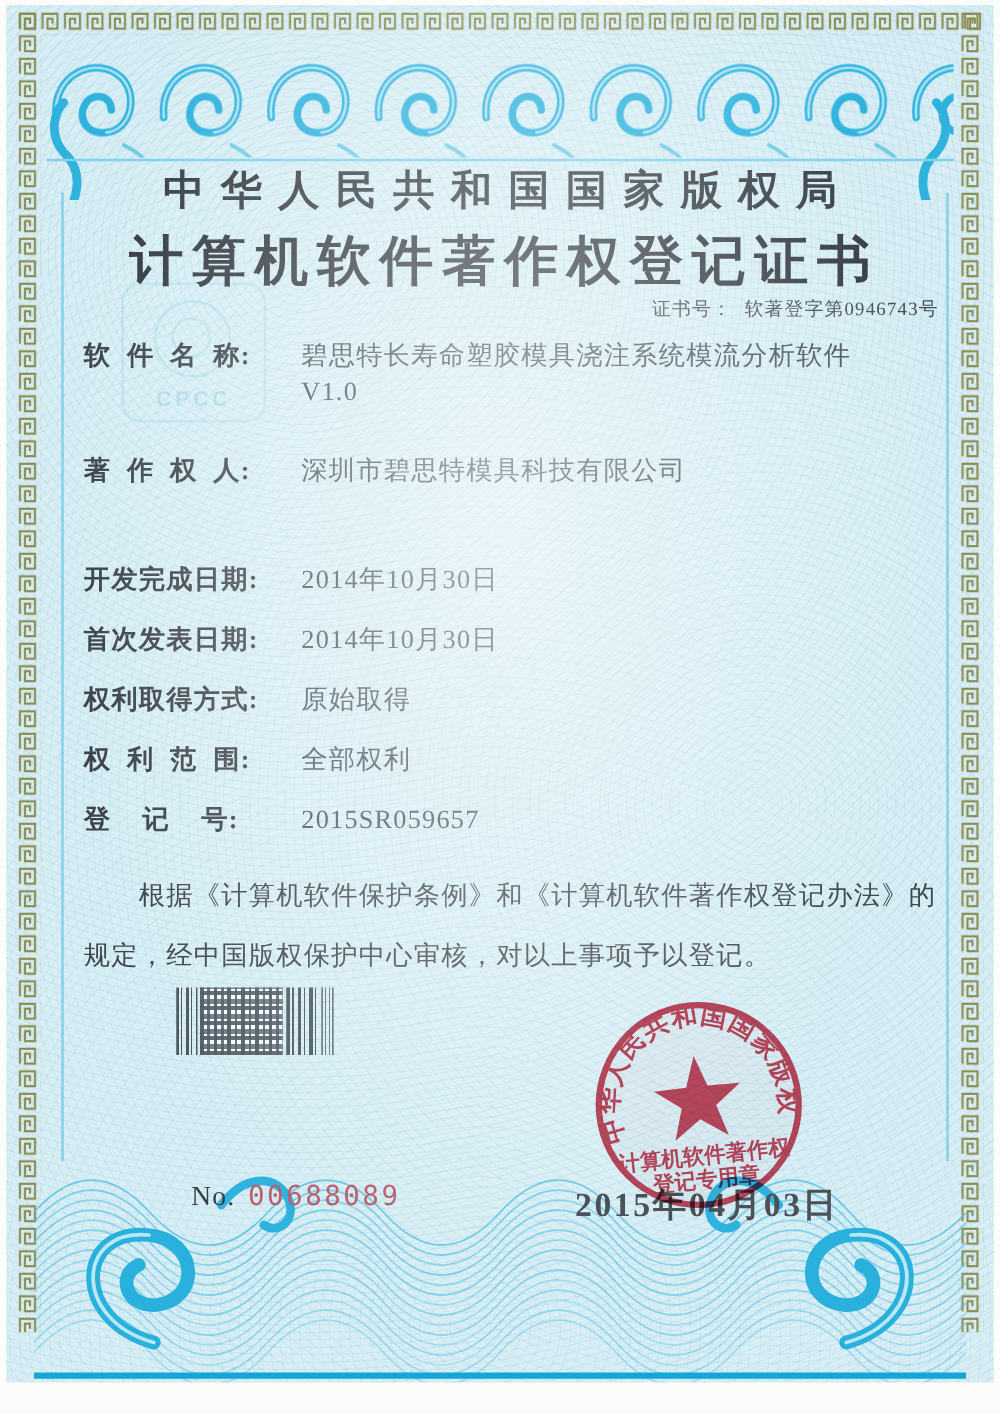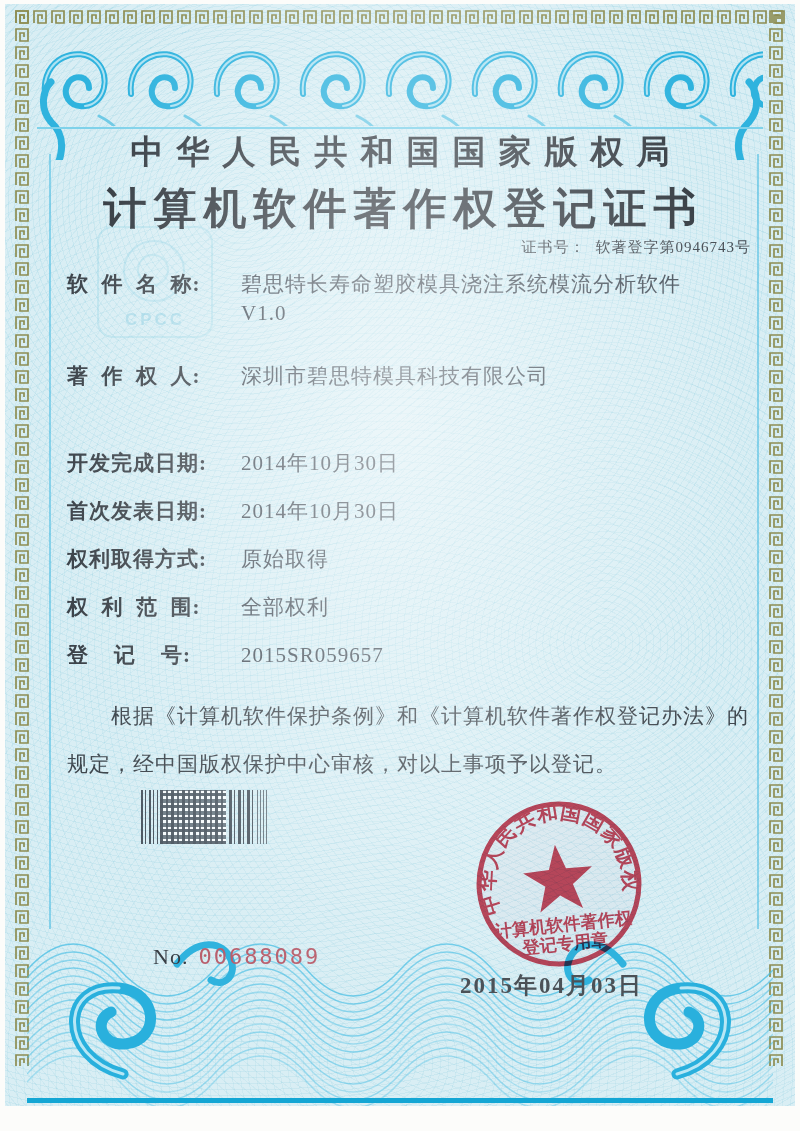--- a/index.html
+++ b/index.html
@@ -80,21 +80,21 @@
     background:
       repeating-linear-gradient(90deg,rgba(78,89,99,.95) 0 3px,rgba(0,0,0,0) 3px 6px,rgba(78,89,99,.85) 6px 8px,rgba(0,0,0,0) 8px 11px),
       repeating-linear-gradient(0deg,rgba(78,89,99,.9) 0 3px,rgba(255,255,255,.85) 3px 5px,rgba(78,89,99,.75) 5px 9px,rgba(255,255,255,.8) 9px 12px);}
   .bc-right{left:88px;width:24px;
     background:repeating-linear-gradient(90deg,#4e5963 0 3px,rgba(0,0,0,0) 3px 5px,#4e5963 5px 6px,rgba(0,0,0,0) 6px 9px);}
   .bc-tail{left:116px;width:10px;
     background:repeating-linear-gradient(90deg,rgba(78,89,99,.8) 0 1px,rgba(0,0,0,0) 1px 3px);}
   
   .issue-date{
     position:absolute;left:455px;top:942px;z-index:1;
-    font-size:23px;font-weight:700;color:#4b5157;letter-spacing:2px;margin-top:24px;
+    font-size:27px;font-weight:700;color:#4b5157;letter-spacing:2px;
   }
   svg.seal{position:absolute;left:468px;top:794px;width:172px;height:172px;z-index:2;
     transform:rotate(-6deg);mix-blend-mode:multiply;opacity:.92;}
   .serial{position:absolute;left:148px;top:940px;font-size:22px;color:#393f46;letter-spacing:1px;}
   .serial .num{
     font-family:"DejaVu Sans Mono","Liberation Mono",monospace;
     color:#b95f6d;font-size:22px;letter-spacing:2px;margin-left:10px;
   }
 </style>
 </head>

